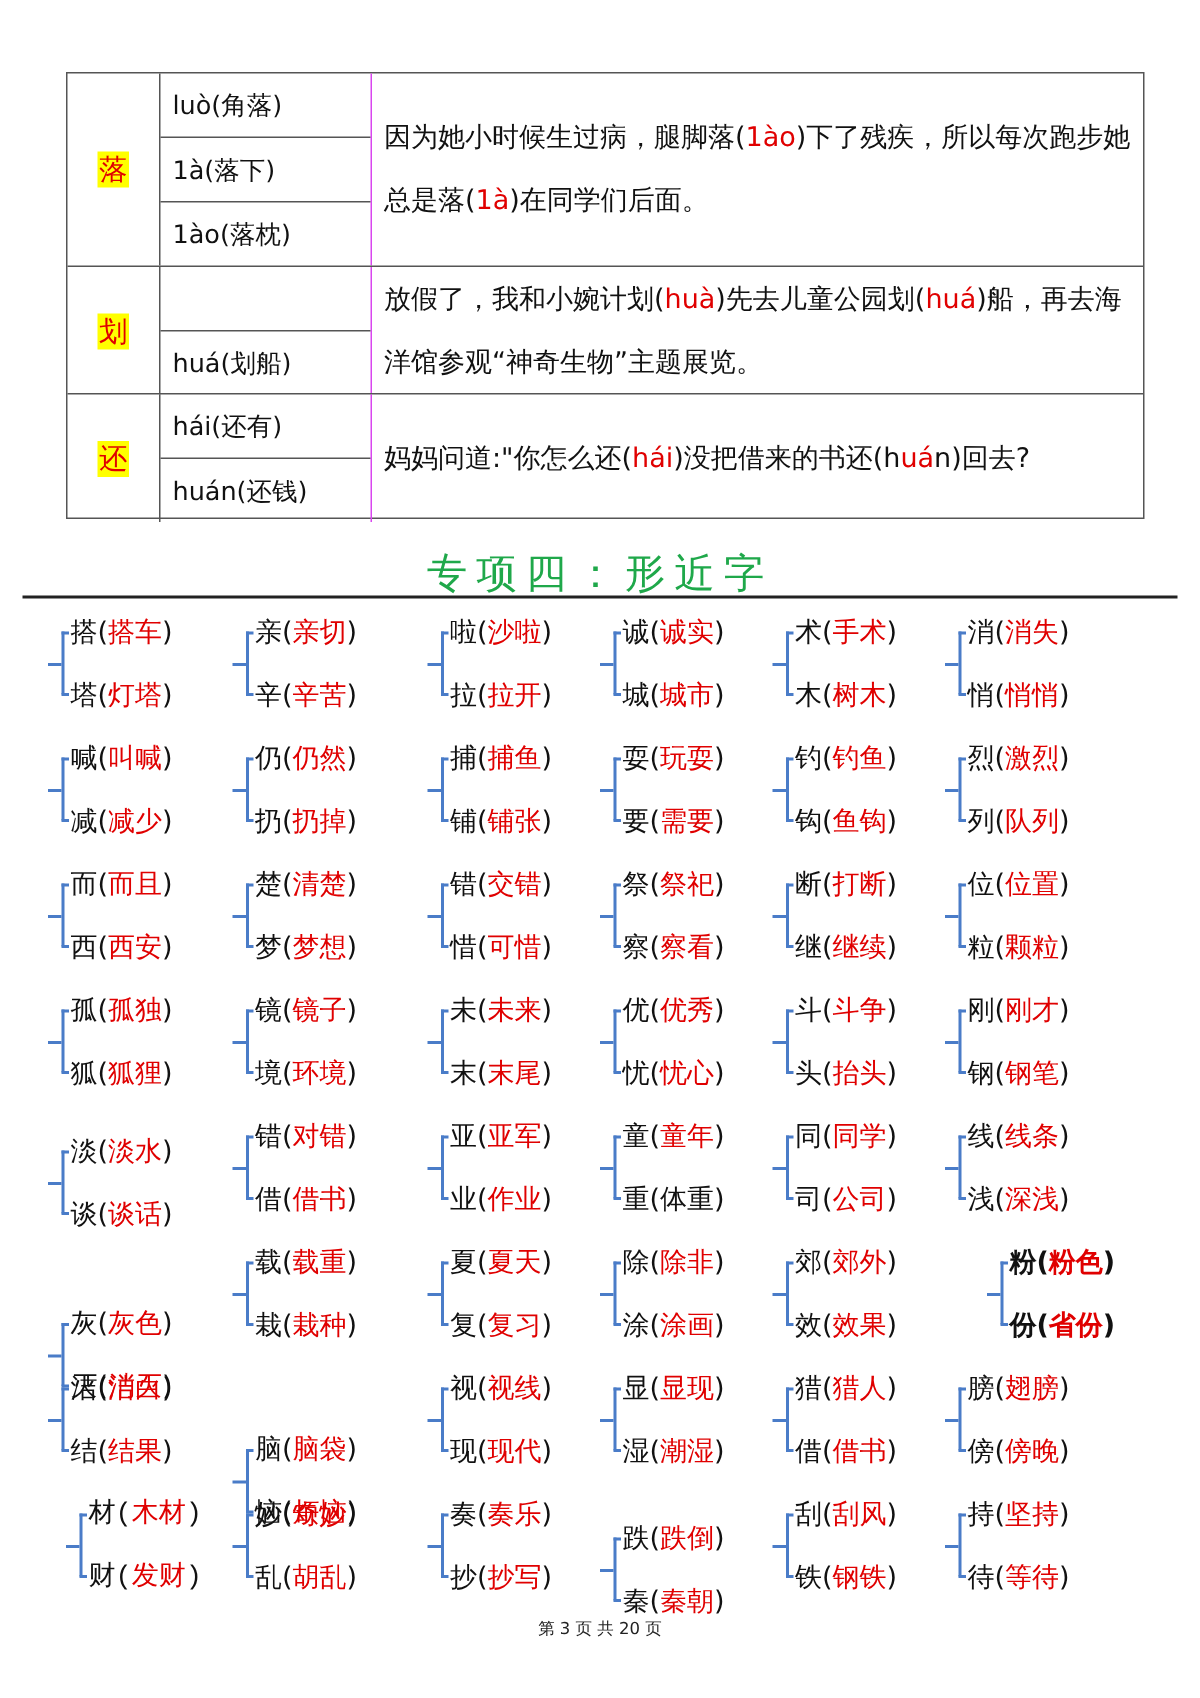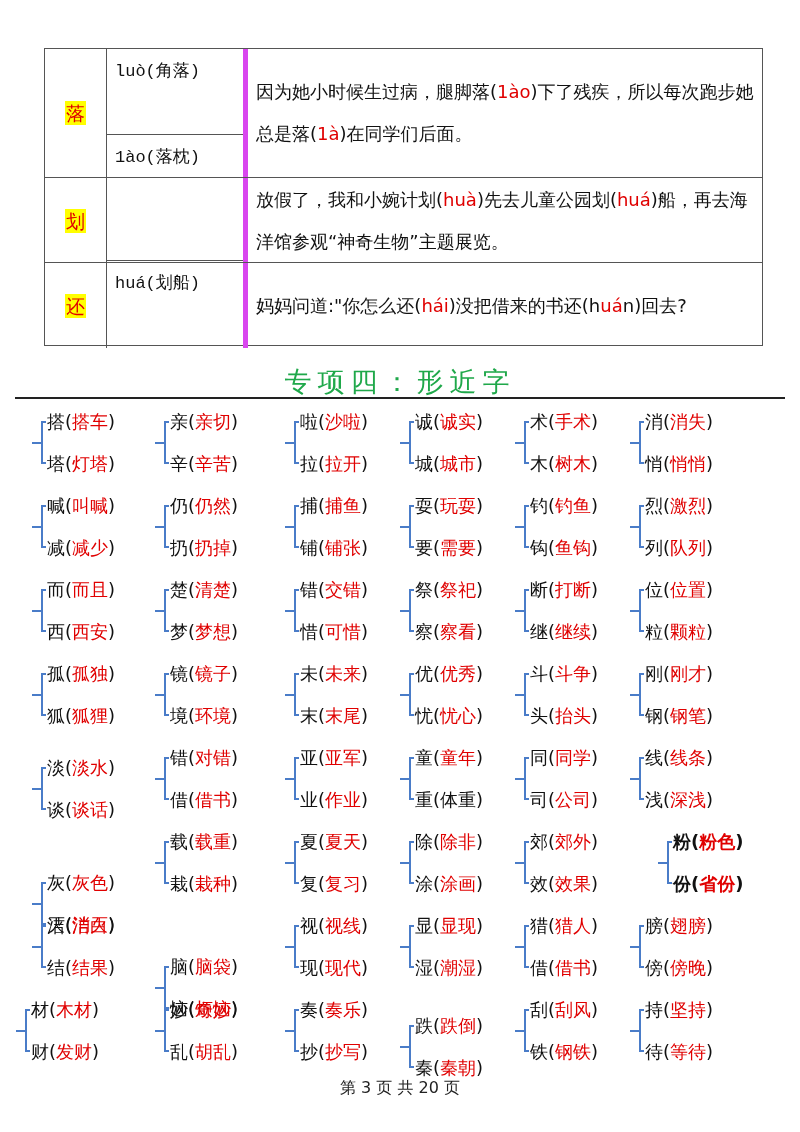--- a/index.html
+++ b/index.html
@@ -7,74 +7,77 @@
          font-family:"DejaVu Sans", "Liberation Sans", sans-serif; color:#111; }
   .table { position:absolute; left:44px; top:48px; width:719px; height:298px;
            border:1px solid #555; box-sizing:border-box; }
   .trow { position:absolute; left:0; right:0; border-top:1px solid #555; }
   .trow.first { border-top:none; }
   .cell-char { position:absolute; left:0; width:62px; top:0; bottom:0;
                display:flex; align-items:center; justify-content:center;
                border-right:1px solid #555; box-sizing:border-box; }
   .hl { background:#ffff00; color:#e00000; font-size:19px; line-height:24px; padding:0 1px; }
   .cell-py { position:absolute; left:62px; width:141px; top:0; bottom:0;
-             border-right:5px solid #d946ef; box-sizing:border-box;font-family:Liberation Mono, monospace; }
+             border-right:1px solid #d946ef; box-sizing:border-box; }
   .py { position:absolute; left:0; right:0; box-sizing:border-box; padding-left:8px;
         display:flex; align-items:center; font-size:17px; border-top:1px solid #555; }
   .py.first { border-top:none; }
   .cell-sent { position:absolute; left:203px; right:0; top:0; bottom:0;
                display:flex; flex-direction:column; justify-content:center;
                padding:0 8px; box-sizing:border-box; font-size:18px; line-height:42px; }
   .red { color:#e00000; }
   .title { position:absolute; left:0; width:800px; top:364px; text-align:center;
            font-size:27px; color:#1fa84a; letter-spacing:6px; font-family:"DejaVu Serif", serif; }
   .rule { position:absolute; left:15px; width:770px; top:397px; height:2px; background:#222; }
   .grp { position:absolute; width:120px; height:84px; }
   .br-v { position:absolute; left:9px; top:12px; width:1.5px; height:42px; background:#4a7cc8; }
   .br-h { position:absolute; left:0; top:33px; width:9px; height:1.5px; background:#4a7cc8; }
   .br-t { position:absolute; left:9px; top:12px; width:5px; height:1.5px; background:#4a7cc8; }
   .br-b { position:absolute; left:9px; top:53px; width:5px; height:1.5px; background:#4a7cc8; }
   .item { position:absolute; left:15px; font-size:18px; white-space:nowrap; line-height:22px; }
   .item.top { top:2px; }
   .item.bot { top:44px; }
   .footer { position:absolute; left:0; width:800px; top:1078px; text-align:center;
-            font-size:16px; color:#222; }
+            font-size:11px; color:#222; }
 </style>
 </head>
 <body>
 
 <div class="table" id="ptable">
     <div class="trow first" style="top: 0px; height: 128px;">
       <div class="cell-char">
         <span class="hl">落</span>
       </div>
       <div class="cell-py">
         <div class="py first" style="top: 0px; height: 42px;">luò(角落)</div>
+        <div class="py" style="top: 42px; height: 43px;">1à(落下)</div>
         <div class="py" style="top: 85px; height: 43px;">1ào(落枕)</div>
       </div>
       <div class="cell-sent">
         <div><span>因为她小时候生过病，腿脚落(</span><span class="red">1ào</span><span>)下了残疾，所以每次跑步她总是落(</span><span class="red">1à</span><span>)在同学们后面。</span></div>
       </div>
     </div>
     <div class="trow" style="top: 128px; height: 85px;">
       <div class="cell-char">
         <span class="hl">划</span>
       </div>
       <div class="cell-py">
-        <div class="py" style="top: 42px; height: 43px; margin-top: 40px;">huá(划船)</div>
+        <div class="py" style="top: 42px; height: 43px;">huá(划船)</div>
       </div>
       <div class="cell-sent">
         <div><span>放假了，我和小婉计划(</span><span class="red">huà</span><span>)先去儿童公园划(</span><span class="red">huá</span><span>)船，再去海洋馆参观“神奇生物”主题展览。</span></div>
       </div>
     </div>
     <div class="trow" style="top: 213px; height: 85px;">
       <div class="cell-char">
         <span class="hl">还</span>
       </div>
       <div class="cell-py">
+        <div class="py first" style="top: 0px; height: 42px;">hái(还有)</div>
+        <div class="py" style="top: 42px; height: 43px;">huán(还钱)</div>
       </div>
       <div class="cell-sent">
         <div><span>妈妈问道:"你怎么还(</span><span class="red">hái</span><span>)没把借来的书还(h</span><span class="red">uá</span><span>n)回去?</span></div>
       </div>
     </div>
   </div>
 
 <div class="title">专项四：形近字</div>
 <div class="rule"></div>
 
@@ -408,21 +411,21 @@
       <div class="item bot"><span>借(</span><span class="red">借书</span><span>)</span></div>
     </div>
     <div class="grp" style="left: 630px; top: 913px;">
       <div class="br-v"></div>
       <div class="br-h"></div>
       <div class="br-t"></div>
       <div class="br-b"></div>
       <div class="item top"><span>膀(</span><span class="red">翅膀</span><span>)</span></div>
       <div class="item bot"><span>傍(</span><span class="red">傍晚</span><span>)</span></div>
     </div>
-    <div class="grp" style="left: 16px; top: 997px;">
+    <div class="grp" style="left: 44px; top: 997px; font-family: Liberation Mono, monospace;">
       <div class="br-v"></div>
       <div class="br-h"></div>
       <div class="br-t"></div>
       <div class="br-b"></div>
       <div class="item top"><span>材(</span><span class="red">木材</span><span>)</span></div>
       <div class="item bot"><span>财(</span><span class="red">发财</span><span>)</span></div>
     </div>
     <div class="grp" style="left: 155px; top: 997px;">
       <div class="br-v"></div>
       <div class="br-h"></div>

